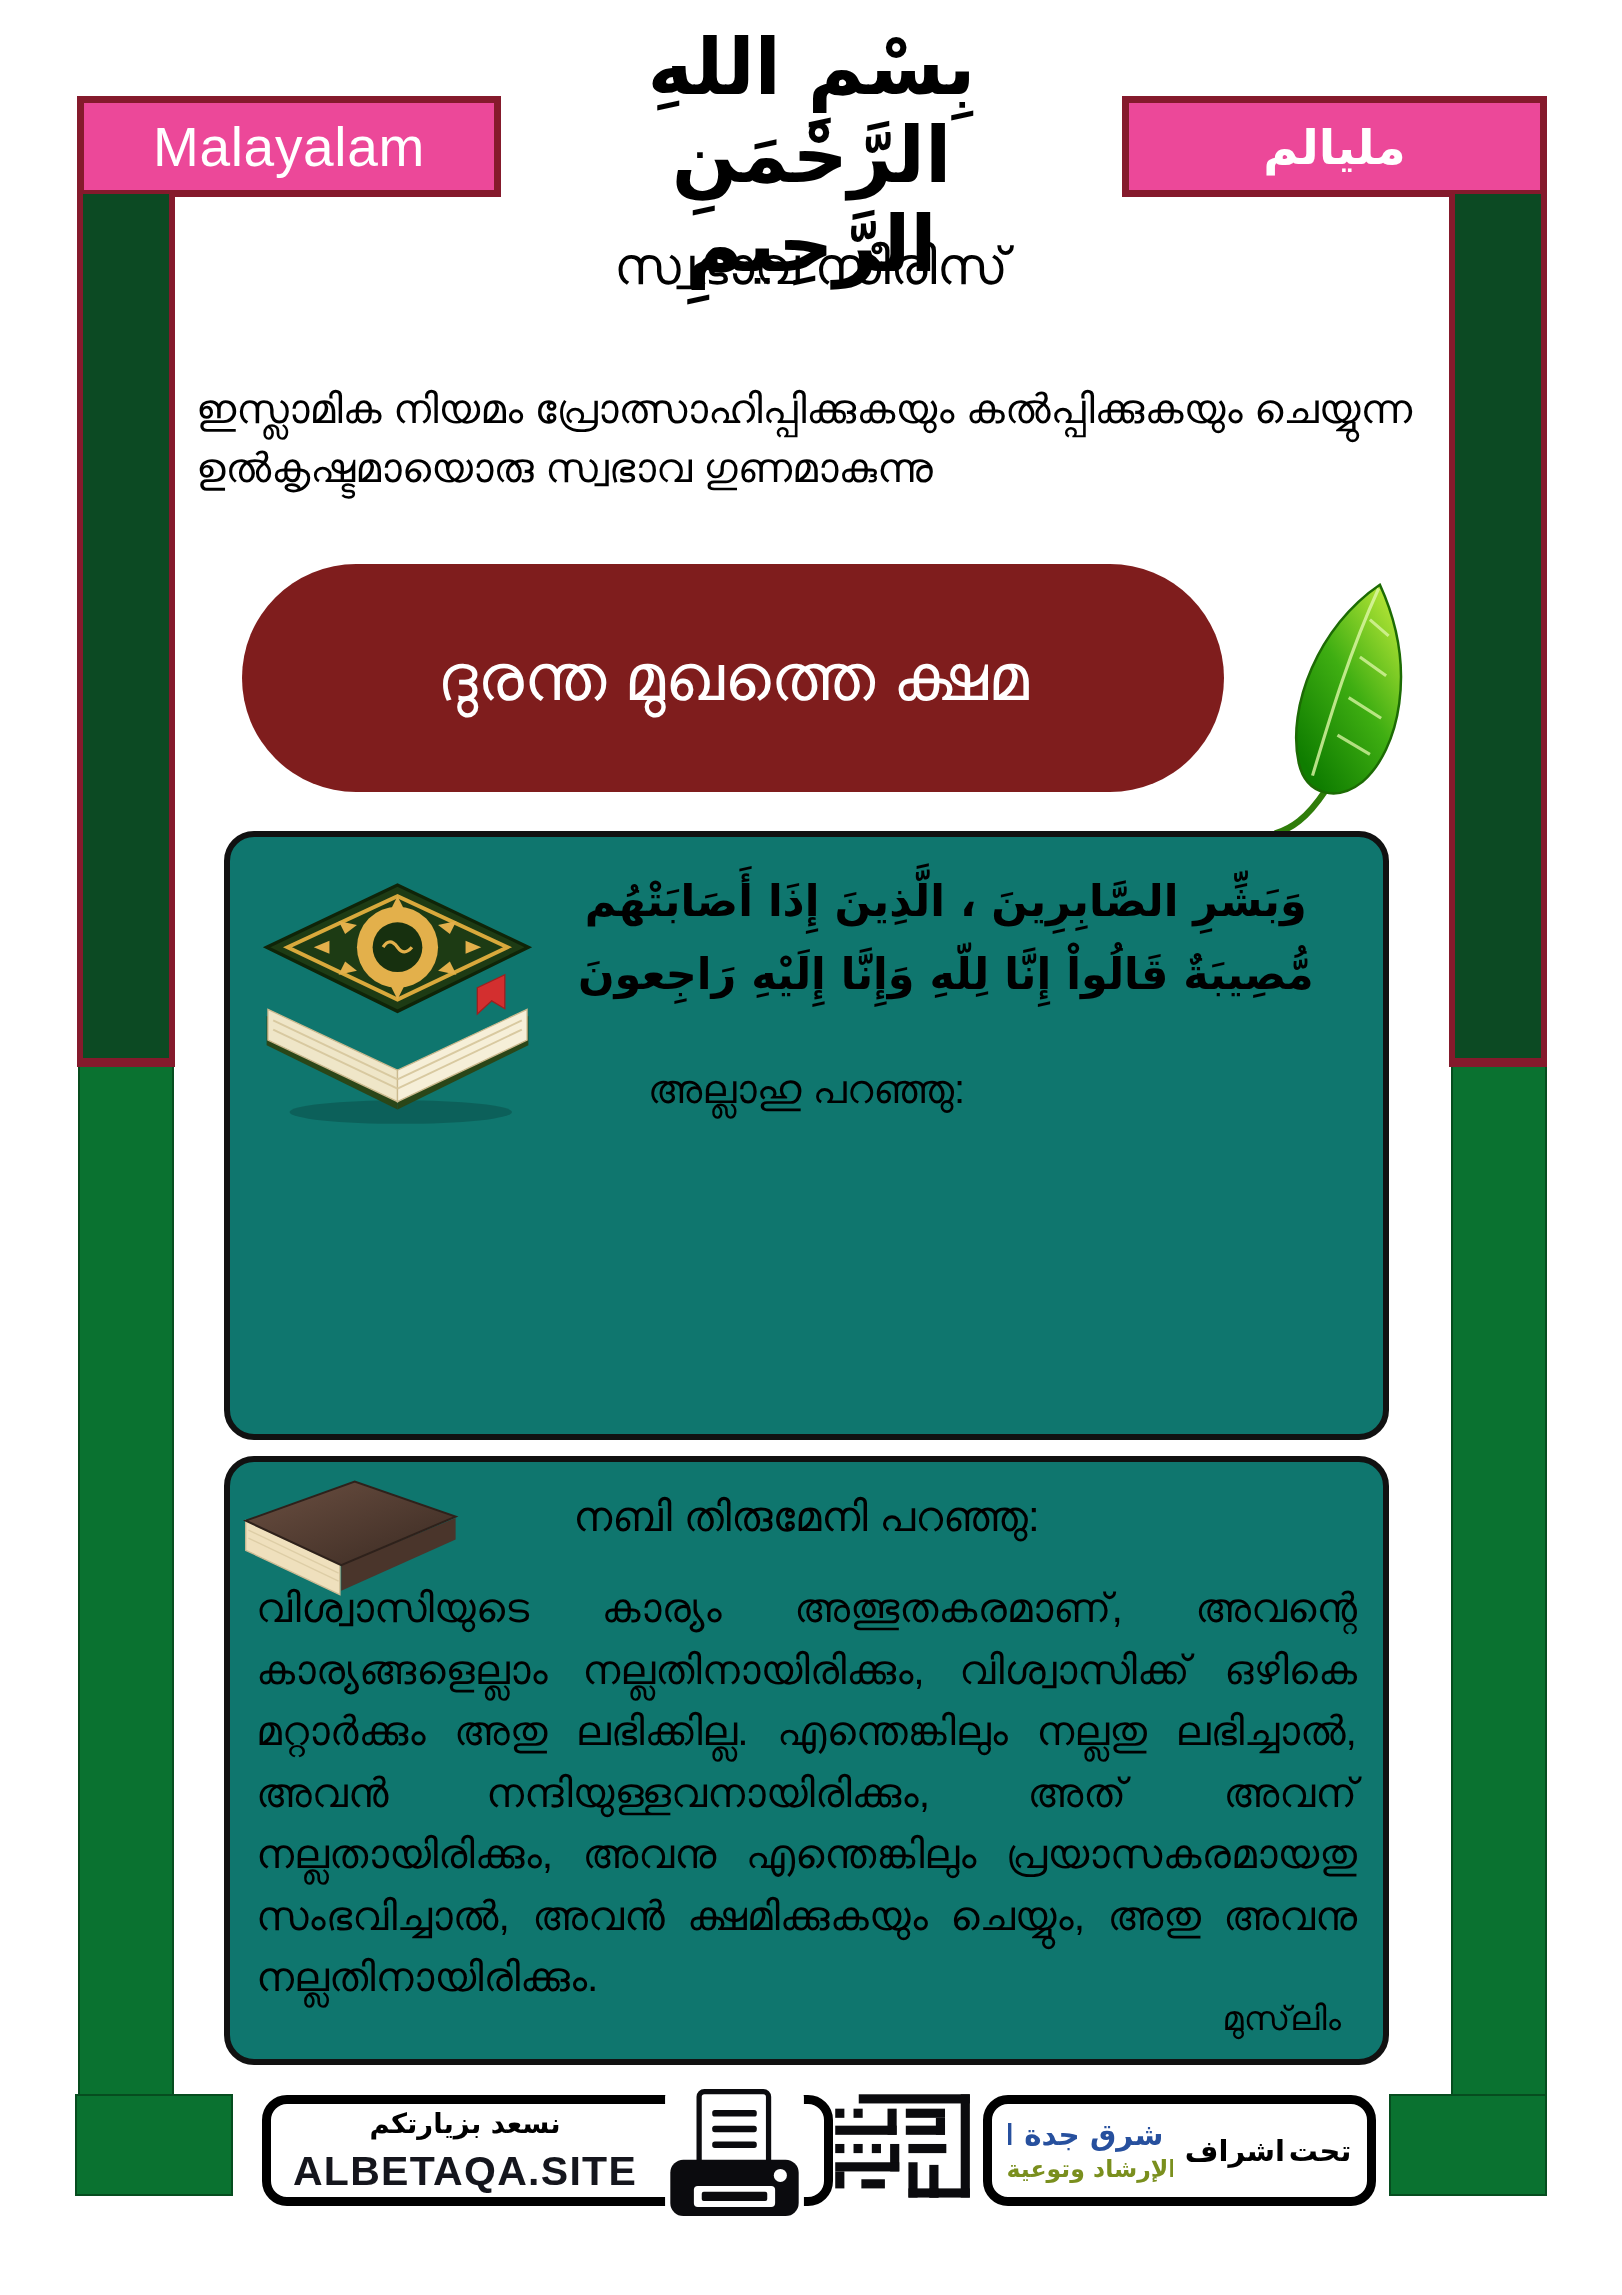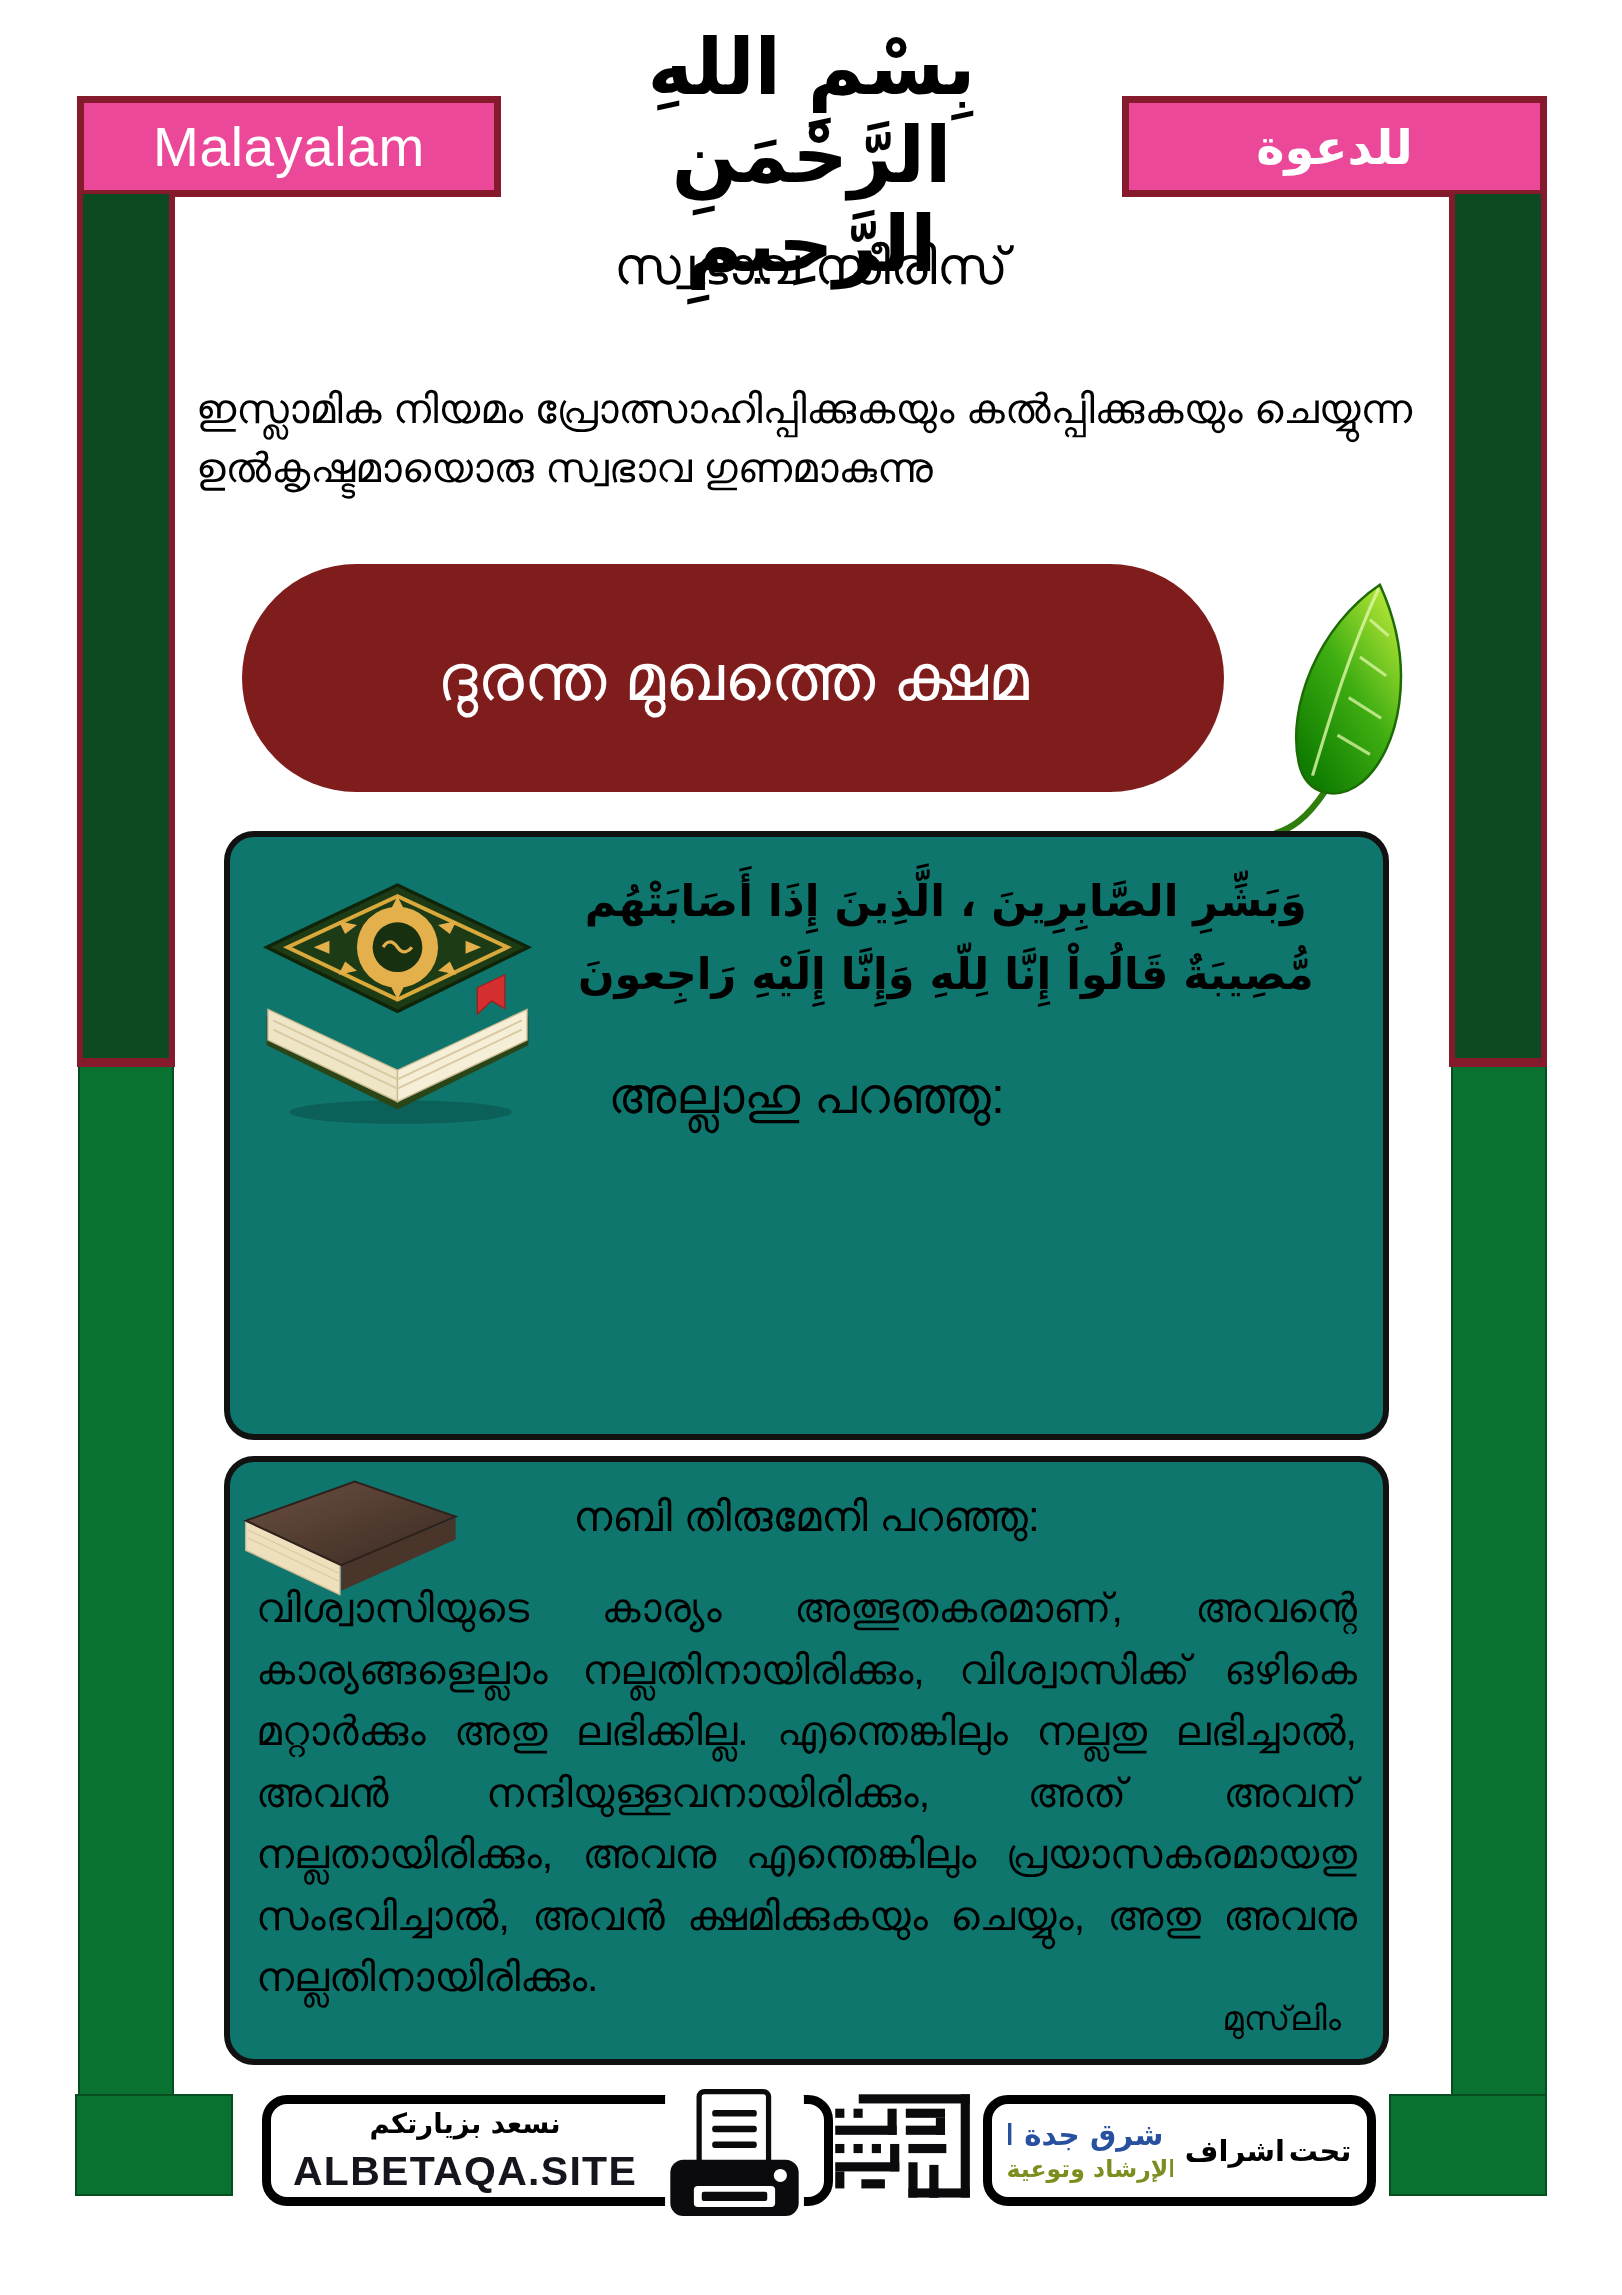--- a/index.html
+++ b/index.html
@@ -28,21 +28,21 @@
   .leaf{position:absolute;top:576px;left:1230px;width:190px;height:262px;}
   
   .qbox{position:absolute;left:224px;width:1165px;height:609px;background:#0f766e;
         border:6.5px solid #111;border-radius:30px;box-sizing:border-box;}
   .box-quran{top:831px;}
   .box-hadith{top:1456px;}
   .quran-img{position:absolute;left:17px;top:11.8px;width:301px;height:288px;}
   .verse{position:absolute;top:27.5px;right:18.3px;width:838px;direction:rtl;text-align:center;
          font-family:"DejaVu Sans",sans-serif;font-size:43px;font-weight:bold;line-height:1.72;color:#000;}
   .said{position:absolute;top:230px;left:0;width:100%;text-align:center;margin:0;
-        font-size:50px;color:#000;}
+        font-size:40px;color:#000;}
   .translation{position:absolute;top:301px;left:29px;right:29px;margin:0;text-align:justify;
                text-indent:46px;font-size:40px;line-height:1.36;color:#000;}
   .book-img{position:absolute;left:9.2px;top:10.5px;width:222px;height:131px;}
   .hadith-head{position:absolute;top:31px;left:0;width:100%;text-align:center;margin:0;
                font-size:42px;color:#000;}
   .hadith-body{position:absolute;top:116px;left:26px;right:26px;margin:0;text-align:justify;
                font-size:41px;line-height:1.5;color:#000;}
   .hadith-source{position:absolute;bottom:19.6px;right:42px;font-size:34px;color:#000;}
   
   .fbox{position:absolute;background:#fff;border:9.2px solid #000;border-radius:25px;box-sizing:border-box;}
@@ -68,21 +68,21 @@
 <div class="page">
 
   <div class="tab" style="left:77px;top:96px;width:424px;height:101px;">
     <span>Malayalam</span>
   </div>
   <div class="leg-dark" style="left:77px;top:194px;width:98px;height:873px;"></div>
   <div class="leg-bright" style="left:78px;top:1067px;width:96px;height:1029px;"></div>
   <div class="foot" style="left:75px;top:2094px;width:158px;height:102px;"></div>
 
   <div class="tab" style="left:1122px;top:96px;width:425px;height:101px;">
-    <span style="font-family:'DejaVu Sans',sans-serif;direction:rtl;font-weight:bold;font-size:48px;">للدعوة</span>
+    <span style="font-family:'DejaVu Sans',sans-serif;direction:rtl;font-weight:bold;font-size:48px;">مليالم</span>
   </div>
   <div class="leg-dark" style="left:1449px;top:194px;width:98px;height:873px;"></div>
   <div class="leg-bright" style="left:1451px;top:1067px;width:96px;height:1029px;"></div>
   <div class="foot" style="left:1389px;top:2094px;width:158px;height:102px;"></div>
 
   <div class="bismillah">بِسْمِ اللهِ الرَّحْمَنِ الرَّحِيمِ</div>
   <h1 class="series-title">സ്വഭാവ സീരീസ്</h1>
   <p class="intro">ഇസ്ലാമിക നിയമം പ്രോത്സാഹിപ്പിക്കുകയും കൽപ്പിക്കുകയും ചെയ്യുന്ന ഉൽകൃഷ്ടമായൊരു സ്വഭാവ ഗുണമാകുന്നു</p>
 
   <div class="pill">

